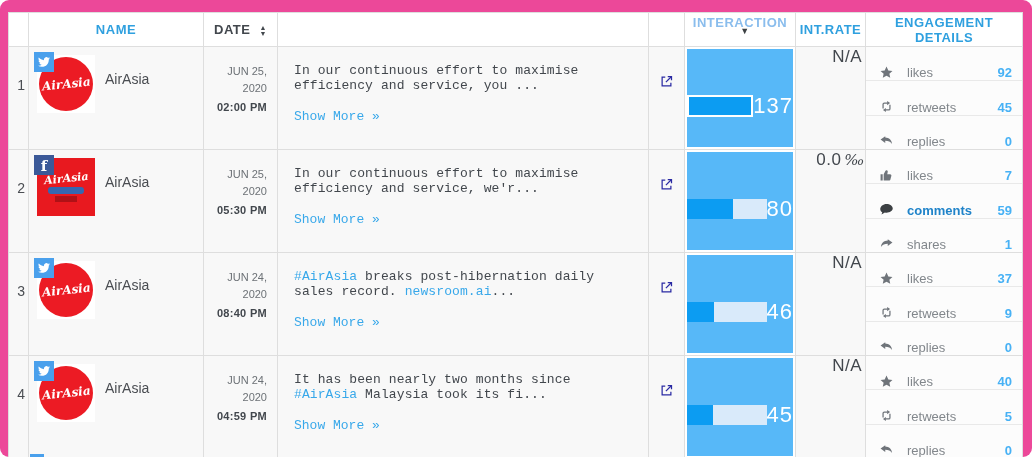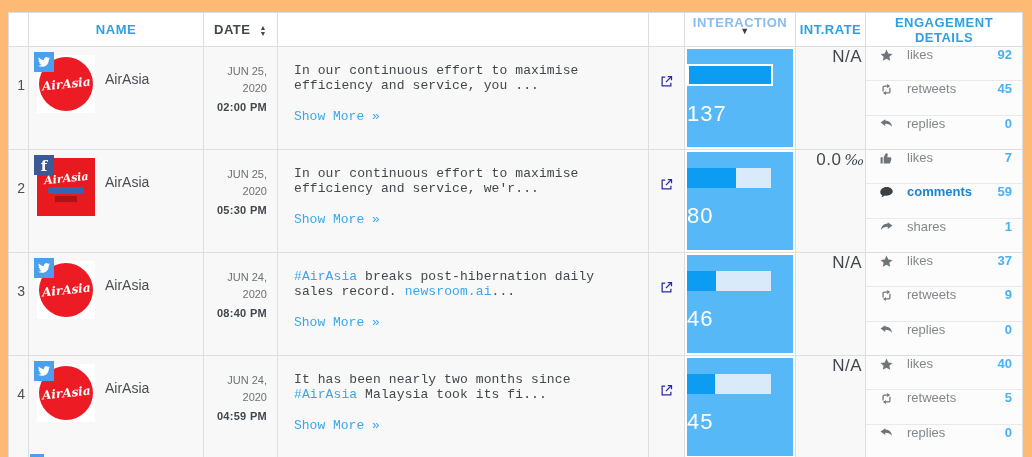--- a/index.html
+++ b/index.html
@@ -1,17 +1,17 @@
 <!DOCTYPE html>
 <html><head>
 <meta charset="utf-8">
 <style>
   html,body{margin:0;padding:0;background:#fff;}
   body{width:1032px;height:457px;overflow:hidden;font-family:"Liberation Sans",sans-serif;}
-  .page{position:relative;width:1032px;height:457px;overflow:hidden;background:#fdba74;}
+  .page{position:relative;width:1032px;height:457px;overflow:hidden;background:#ec4899;border-radius:9px;}
   table.grid{border-collapse:collapse;table-layout:fixed;position:absolute;left:8px;top:12px;width:1015px;background:#fff;}
   .grid th,.grid td{border:1px solid #dedede;padding:0;overflow:hidden;}
   .grid thead tr{height:34px;}
   .grid tbody tr{height:102px;}
   th{background:#fff;font-size:13px;font-weight:bold;letter-spacing:.5px;color:#2fa0df;text-align:center;}
   th.c-date{color:#42474d;text-align:center;}
   th.c-int{color:#8abded;margin-top:36px;}
   .sort{display:inline-flex;flex-direction:column;margin-left:9px;vertical-align:middle;color:#42474d;font-size:7px;line-height:6px;}
   .tri{color:#3c4043;font-size:9px;margin-left:10px;vertical-align:top;position:relative;top:-4px;display:inline-block;}
   td{background:#f8f8f8;vertical-align:top;}
@@ -37,32 +37,32 @@
   
   td.content{padding:16px 14px 0 16px;font-family:Liberation Mono, monospace;}
   .txt{font-size:13px;color:#42474d;letter-spacing:.1px;}
   .txt .lnk{color:#38a8ea;}
   .more{display:inline-block;margin-top:16px;color:#38a8ea;font-size:13px;cursor:pointer;text-decoration:none;}
   
   td.link{text-align:center;padding-top:27px;}
   .ext{display:inline-block;width:15px;height:15px;cursor:pointer;}
   
   td.int{background:#fff;padding:2px;}
-  .intblock{height:98px;background:#57b8f8;display:flex;flex-direction:column;align-items:flex-start;}
+  .intblock{height:98px;background:#57b8f8;display:flex;flex-direction:row;align-items:center;}
   .bar{position:relative;width:84px;height:20px;margin-top:16px;background:#d9eafa;}
   .bar.full{border:2px solid #fff;background:transparent;height:18px;width:82px;margin-top:15px;}
   .fill{height:100%;background:#0c9cf2;}
   .ival{color:#fff;font-size:22px;margin-top:15px;letter-spacing:1px;}
   
   td.rate{text-align:right;font-size:17px;color:#42474d;letter-spacing:.5px;}
   .unit{font-family:"DejaVu Serif",serif;font-style:italic;font-size:15px;margin-left:3px;}
   
   td.eng{background:#fcfcfc;}
   .engwrap{display:flex;flex-direction:column;height:102px;}
-  .erow{flex:1;display:flex;align-items:flex-start;padding:0 10px 0 12px;border-bottom:1px solid #e9e9e9;}
+  .erow{flex:1;display:flex;align-items:flex-end;padding:0 10px 0 12px;border-bottom:1px solid #e9e9e9;}
   .erow:last-child{border-bottom:none;}
   .eicon{width:16px;height:16px;margin-right:13px;flex:none;display:flex;align-items:center;justify-content:center;}
   .eicon svg{width:15px;height:15px;}
   .elabel{font-size:13px;color:#82878c;}
   .eval{margin-left:auto;font-size:13px;font-weight:bold;color:#47b1f5;}
   .erow.hl .elabel{color:#1f83c9;font-weight:bold;}
   .frag{position:absolute;left:30px;top:454px;width:14px;height:3px;background:#4aa0ec;}
 </style>
 </head>
 <body>

